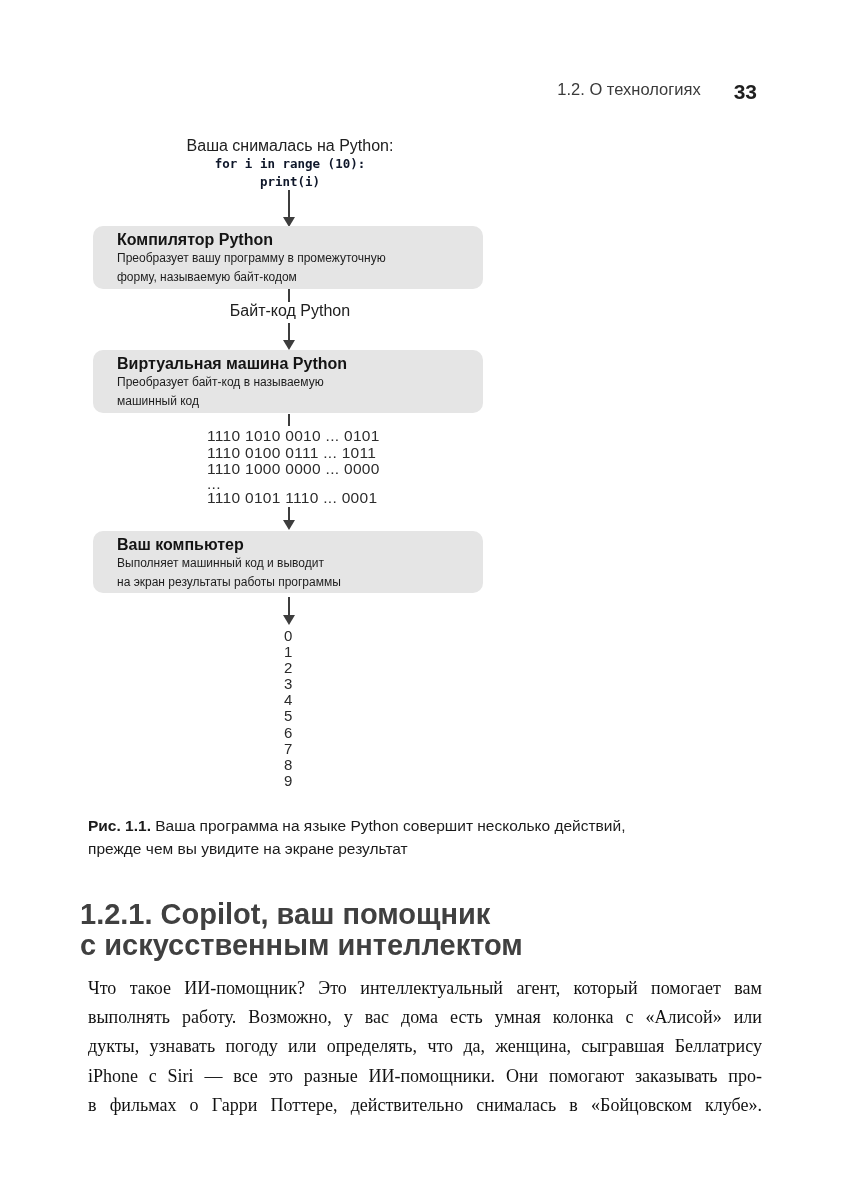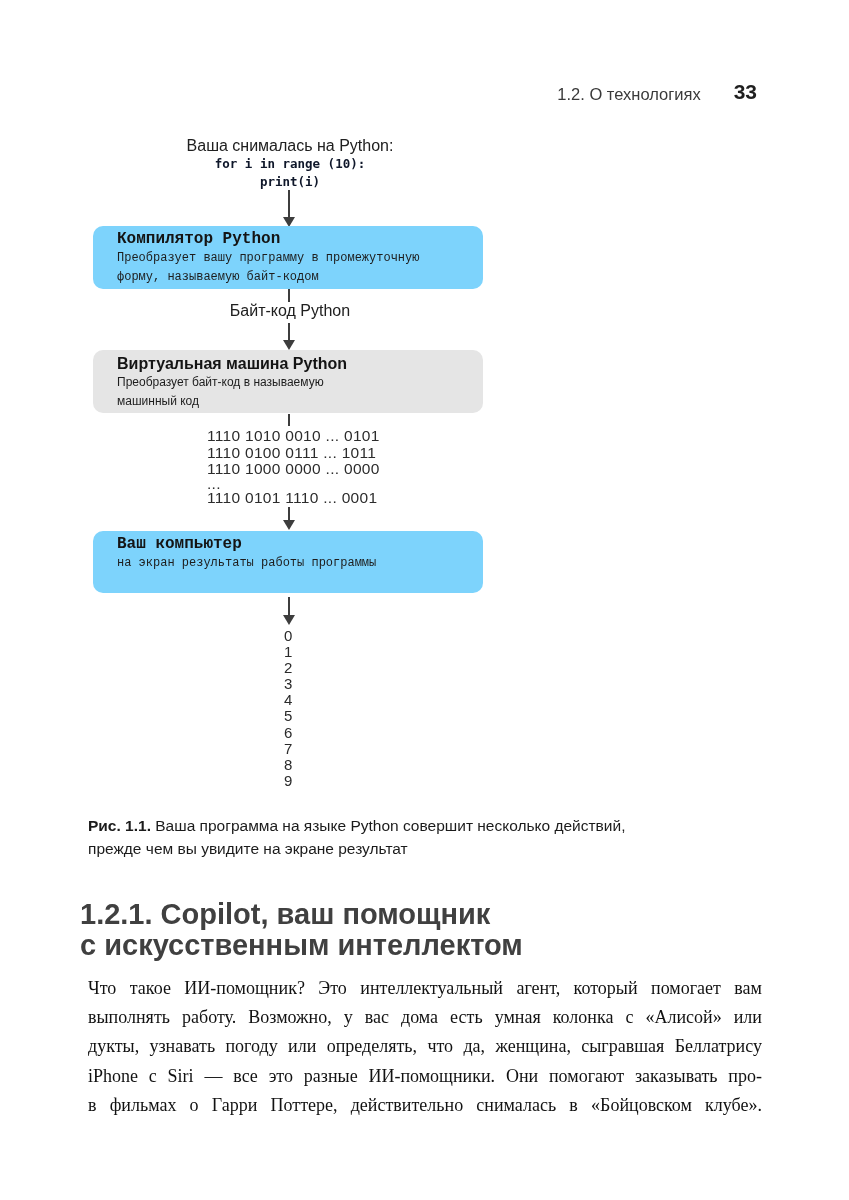--- a/index.html
+++ b/index.html
@@ -15,21 +15,21 @@
   }
 
   
   .running-head {
     position: absolute;
     top: 80px;
     left: 88px;
     width: 669px;
     display: flex;
     justify-content: flex-end;
-    align-items: flex-end;
+    align-items: flex-start;
   }
   .running-head .section-label {
     font-size: 16.5px;
     color: #3a3a3a;
   }
   .running-head .page-number {
     font-size: 21px;
     font-weight: bold;
     color: #1f1f1f;
     margin-left: 33px;
@@ -74,21 +74,21 @@
   }
 
   .fbox {
     position: absolute;
     left: 93px;
     width: 390px;
     height: 63px;
     border-radius: 10px;
     padding: 4px 14px 0 24px;
   }
-  .fbox.gray-dark  { background: #7dd3fc; font-family: Liberation Mono, monospace; }
+  .fbox.gray-dark  { background: #e5e5e5; }
   .fbox.gray-light { background: #e5e5e5; }
   .fbox .fbox-title {
     font-size: 16px;
     font-weight: bold;
     line-height: 19px;
     color: #141414;
   }
   .fbox .fbox-line {
     font-size: 12px;
     line-height: 19px;
@@ -208,20 +208,21 @@
     <div class="mc-line">1110 0100 0111 ... 1011</div>
     <div class="mc-line">1110 1000 0000 ... 0000</div>
     <div class="mc-line mc-ellipsis">...</div>
     <div class="mc-line">1110 0101 1110 ... 0001</div>
   </div>
 
   <div class="vline arrow" style="left:288px; top:507px; height:13px;"></div>
 
   <div class="fbox gray-dark" style="top:531px; height:62px;">
     <div class="fbox-title">Ваш компьютер</div>
+    <div class="fbox-line">Выполняет машинный код и выводит</div>
     <div class="fbox-line">на экран результаты работы программы</div>
   </div>
 
   <div class="vline arrow" style="left:288px; top:597px; height:18px;"></div>
 
   <div class="program-output">
     <div class="out-line">0</div>
     <div class="out-line">1</div>
     <div class="out-line">2</div>
     <div class="out-line">3</div>

